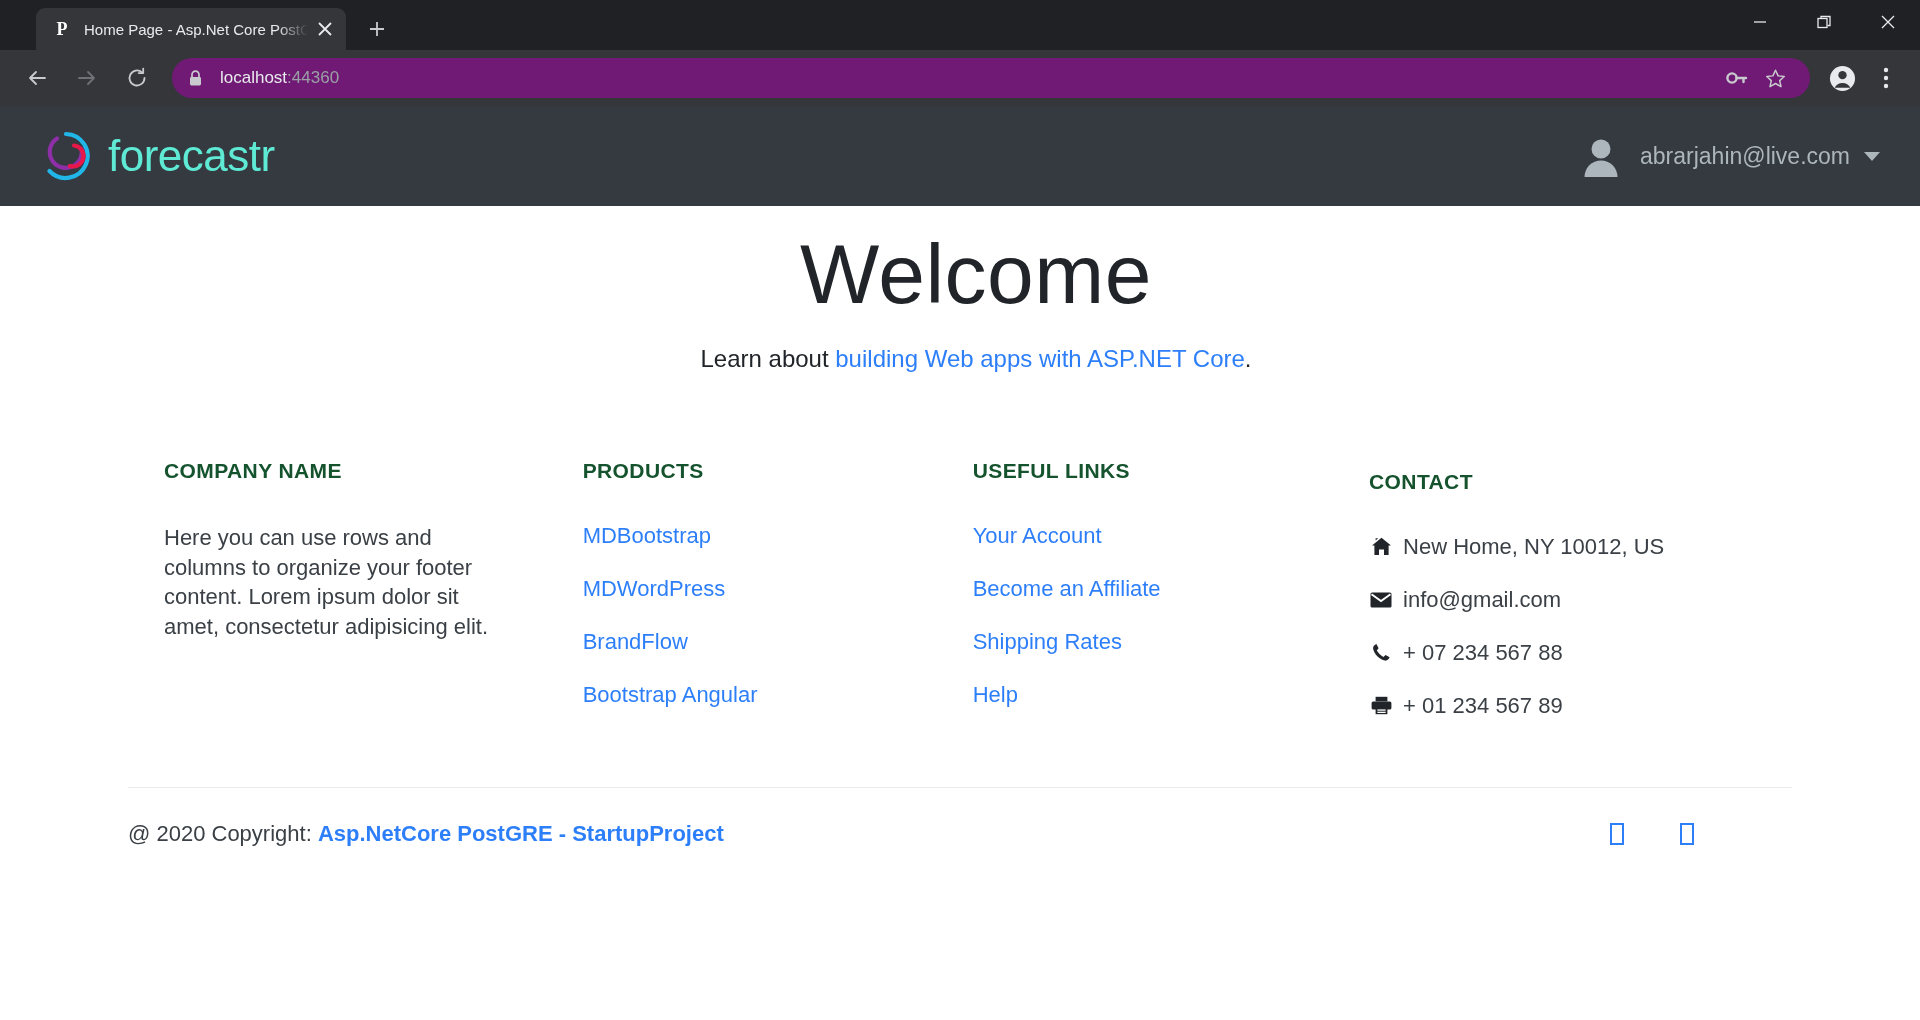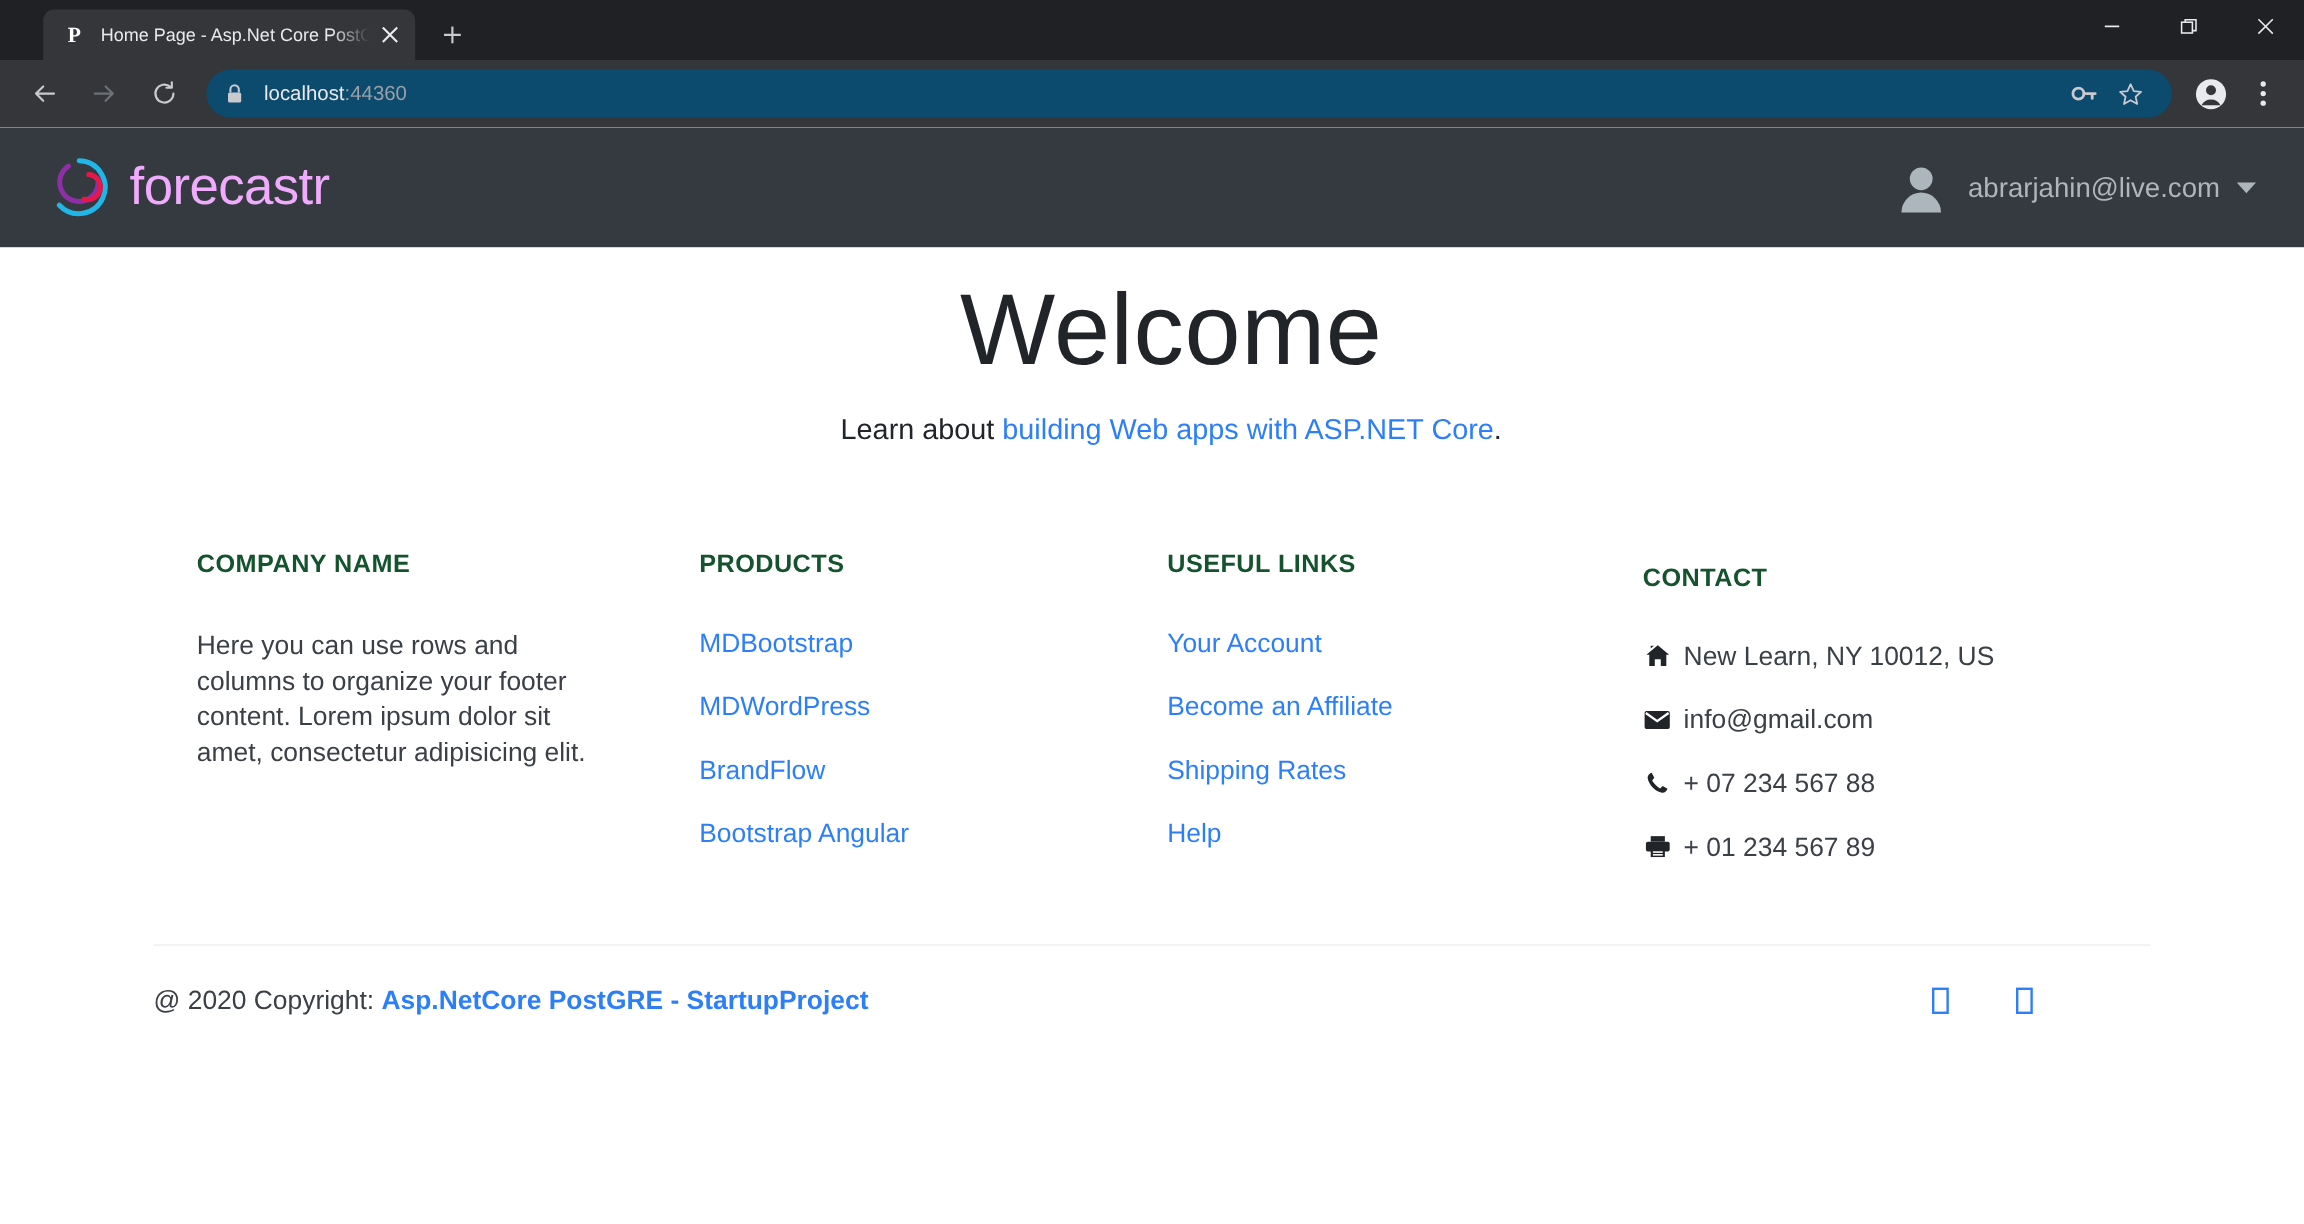--- a/index.html
+++ b/index.html
@@ -62,21 +62,21 @@
     display: flex; align-items: center; padding: 0 12px;
   }
   .nav-btn {
     width: 44px; height: 44px; margin: 0 3px; border-radius: 50%;
     display: flex; align-items: center; justify-content: center;
     color: #c8cace;
   }
   .nav-btn.disabled { color: #6e7175; }
   .omnibox {
     flex: 1 1 auto; height: 40px; margin: 0 10px;
-    background: #0c4a6e; border-radius: 20px;
+    background: #701a75; border-radius: 20px;
     display: flex; align-items: center; padding: 0 16px;
     position: relative;
   }
   .omni-lock { width: 22px; flex: 0 0 22px; color: #c8cace; display: flex; align-items: center; }
   .omni-url {
     margin-left: 10px; font-size: 17px; color: #9aa0a6;
     white-space: nowrap; overflow: hidden;
   }
   .omni-url b { color: #e8eaed; font-weight: normal; }
   .omni-right { margin-left: auto; display: flex; align-items: center; }
@@ -94,21 +94,21 @@
   .viewport { flex: 1 1 auto; background: #ffffff; overflow: hidden; position: relative; }
 
   .navbar {
     height: 100px; background: #343a40;
     display: flex; align-items: center;
     padding: 0 40px 0 40px;
   }
   .brand { display: flex; align-items: center; }
   .brand-logo { width: 52px; height: 52px; flex: 0 0 52px; }
   .brand-name {
-    margin-left: 16px; color: #f0abfc; font-size: 44px;
+    margin-left: 16px; color: #5eead4; font-size: 44px;
     font-weight: 300; letter-spacing: -0.5px; line-height: 1;
   }
   .nav-user {
     margin-left: auto; display: flex; align-items: center;
     color: #adb5bd; font-size: 23px;
   }
   .avatar-icon { width: 46px; height: 46px; flex: 0 0 46px; color: #adb5bd; }
   .nav-user-email { margin-left: 16px; text-align: right; }
   .caret {
     margin-left: 14px; width: 0; height: 0;
@@ -322,21 +322,21 @@
         <div class="fcol c4">
           <h5>Contact</h5>
           <ul class="clist">
             <li>
               <span class="ci">
                 <svg width="21" height="19" viewBox="0 0 21 19">
                   <path d="M10.5 0.8 L20 8.6 L17.6 8.6 L17.6 18 L13 18 L13 12.4 L8 12.4 L8 18 L3.4 18 L3.4 8.6 L1 8.6 Z" fill="currentColor"></path>
                   <path d="M7.2 1.2 H4.6 V3.4 L7.2 1.2 Z" fill="currentColor"></path>
                 </svg>
               </span>
-              <span>New Learn, NY 10012, US</span>
+              <span>New Home, NY 10012, US</span>
             </li>
             <li>
               <span class="ci">
                 <svg width="22" height="16" viewBox="0 0 22 16">
                   <rect x="0.5" y="0.5" width="21" height="15" rx="1.6" fill="currentColor"></rect>
                   <path d="M1.5 2.2 L11 9 L20.5 2.2" stroke="#ffffff" stroke-width="1.9" fill="none"></path>
                 </svg>
               </span>
               <span>info@gmail.com</span>
             </li>

